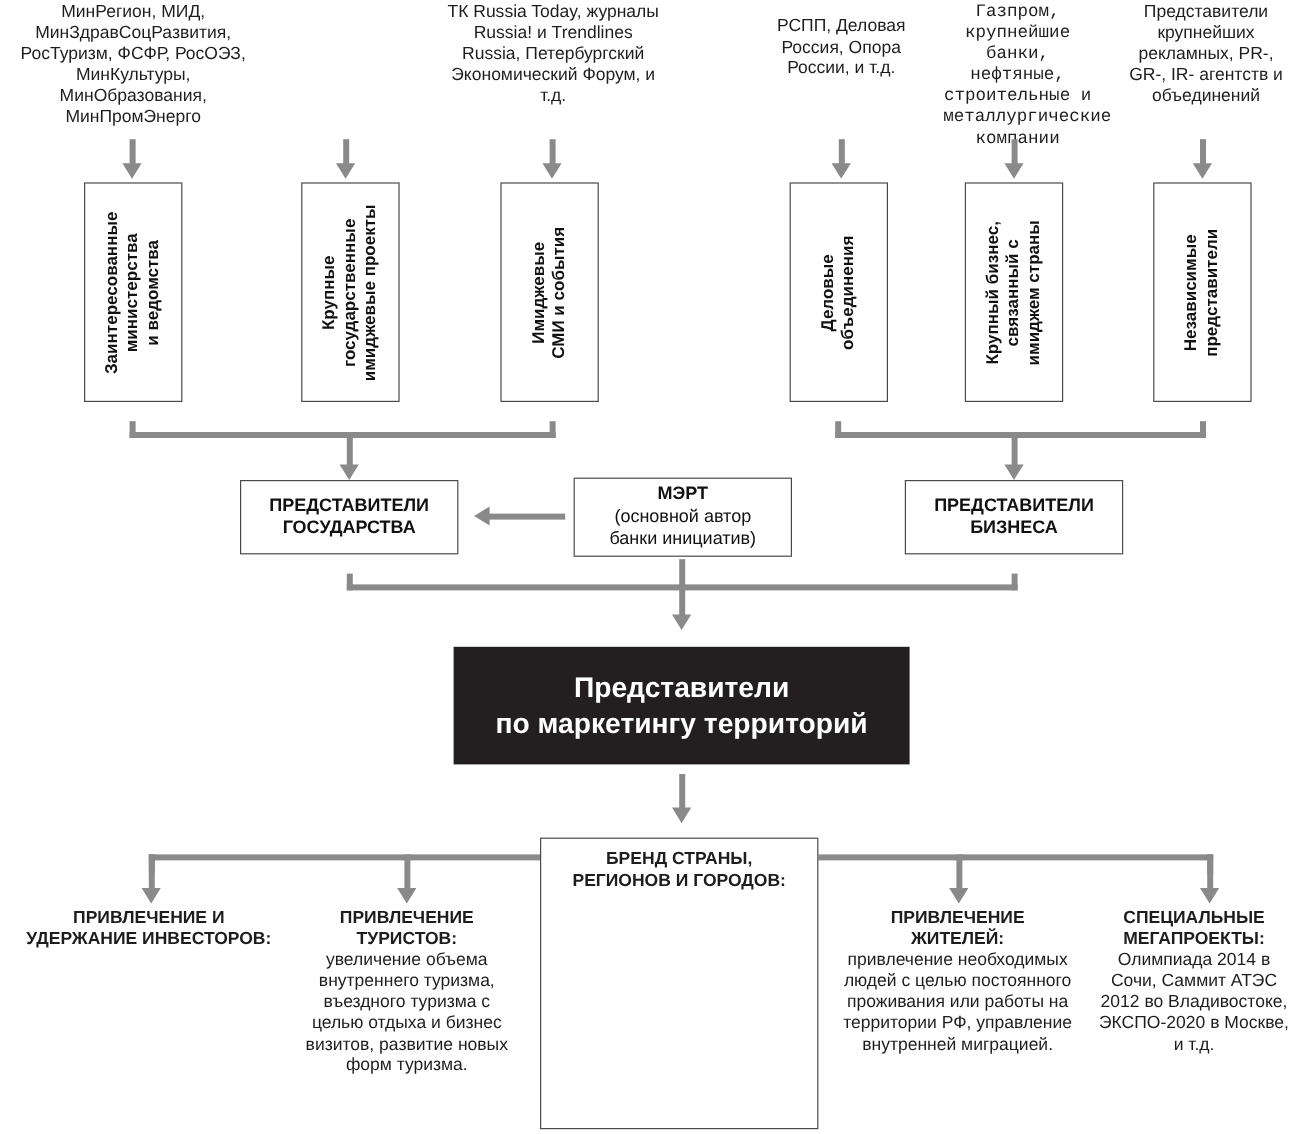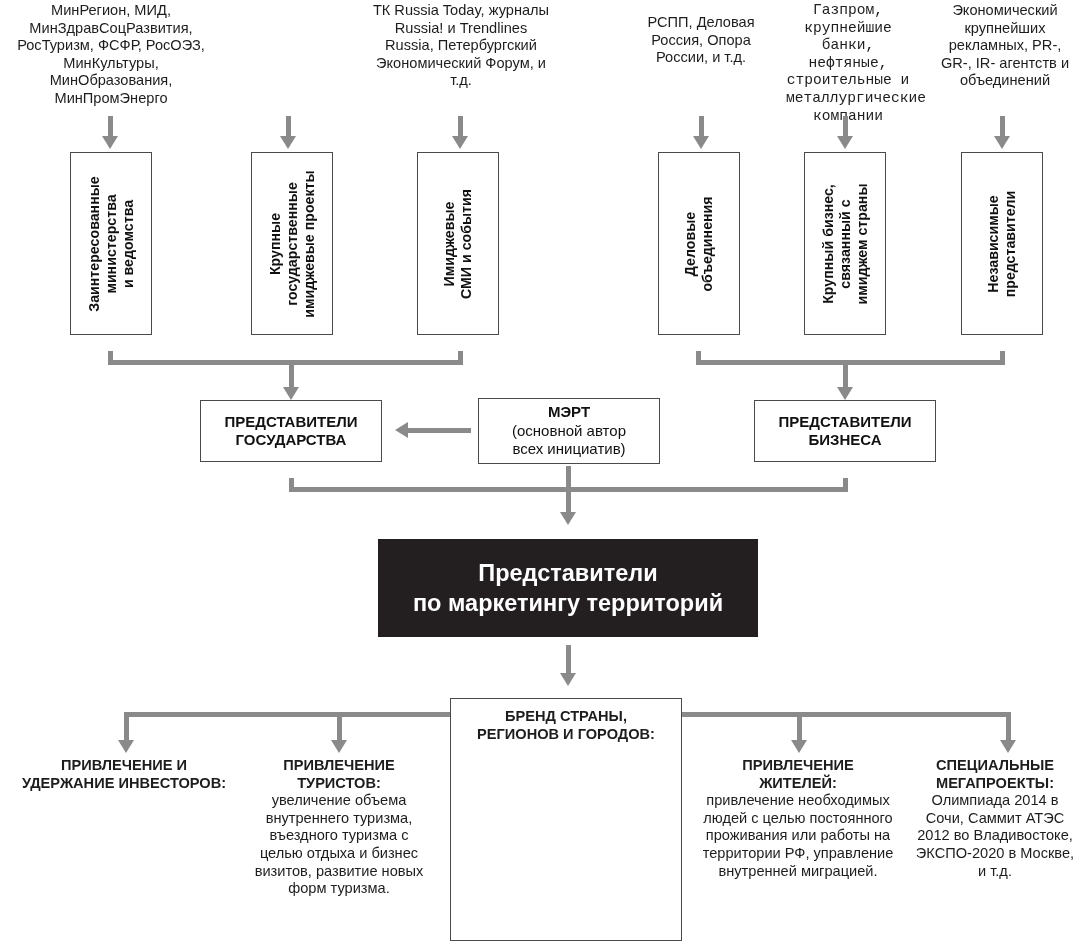--- a/index.html
+++ b/index.html
@@ -109,21 +109,21 @@
 </style>
 </head>
 <body>
 
 <div id="diagram">
 
   <div class="src-text" style="left:2px;top:2px;width:218px;">МинРегион, МИД, МинЗдравСоцРазвития, РосТуризм, ФСФР, РосОЭЗ, МинКультуры, МинОбразования, МинПромЭнерго</div>
   <div class="src-text" style="left:626px;top:14px;width:150px;">РСПП, Деловая Россия, Опора России, и т.д.</div>
   <div class="src-text" style="left:370px;top:2px;width:182px;">ТК Russia Today, журналы Russia! и Trendlines Russia, Петербургский Экономический Форум, и т.д.</div>
   <div class="src-text" style="left:786px;top:2px;width:124px;font-family:Liberation Mono, monospace;">Газпром, крупнейшие банки, нефтяные, строительные и металлургические компании</div>
-  <div class="src-text" style="left:934px;top:2px;width:142px;">Экономический крупнейших рекламных, PR-, GR-, IR- агентств и объединений</div>
+  <div class="src-text" style="left:934px;top:2px;width:142px;">Представители крупнейших рекламных, PR-, GR-, IR- агентств и объединений</div>
 
   <div class="vline" style="left:108px;top:116px;height:21px;"></div>
   <div class="arrow-down" style="left:102px;top:136px;"></div>
 
   <div class="vline" style="left:286px;top:116px;height:21px;"></div>
   <div class="arrow-down" style="left:280px;top:136px;"></div>
 
   <div class="vline" style="left:458px;top:116px;height:21px;"></div>
   <div class="arrow-down" style="left:452px;top:136px;"></div>
 
@@ -176,21 +176,21 @@
     <div>
       <div class="bold">ПРЕДСТАВИТЕЛИ</div>
       <div class="bold">ГОСУДАРСТВА</div>
     </div>
   </div>
 
   <div class="hbox" style="left:478px;top:398px;width:182px;height:66px;">
     <div>
       <div class="bold">МЭРТ</div>
       <div>(основной автор</div>
-      <div>всех инициатив)</div>
+      <div>банки инициатив)</div>
     </div>
   </div>
 
   <div class="hbox" style="left:754px;top:400px;width:182px;height:62px;">
     <div>
       <div class="bold">ПРЕДСТАВИТЕЛИ</div>
       <div class="bold">БИЗНЕСА</div>
     </div>
   </div>
 

